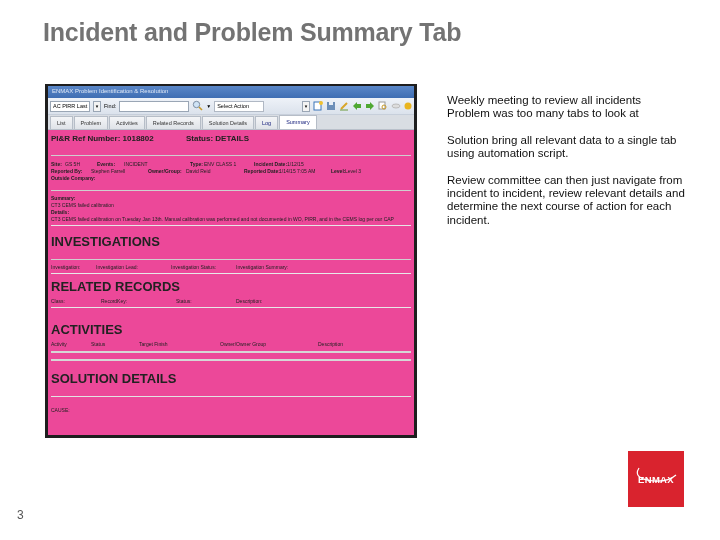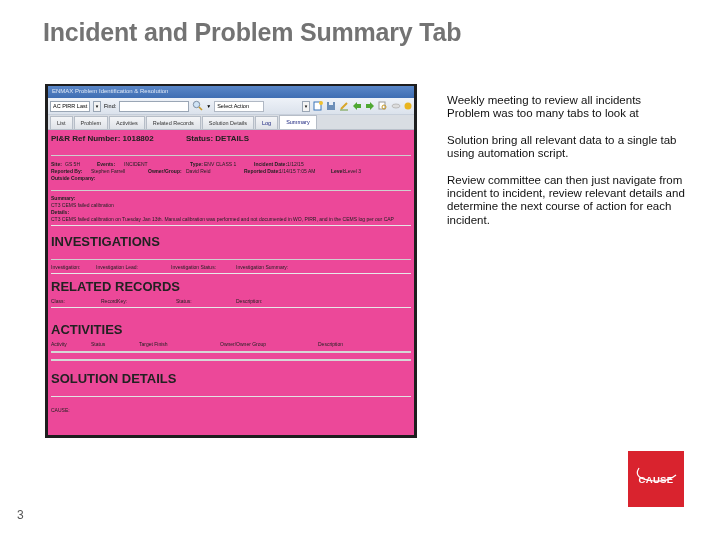--- a/index.html
+++ b/index.html
@@ -232,16 +232,16 @@
     <span>Problem was too many tabs to look at</span>
   </p>
   <p>Solution bring all relevant data to a single tab using automation script.</p>
   <p>Review committee can then just navigate from incident to incident, review relevant details and determine the next course of action for each incident.</p>
 </div>
 
 <div class="logo">
   <svg width="44" height="20" viewBox="0 0 44 20">
     <path d="M5 3 Q -2 14 20 16 Q 34 17 42 10" fill="none" stroke="#ffffff" stroke-width="1.2"></path>
   </svg>
-  <span class="logo-text">CAUSE</span>
+  <span class="logo-text">ENMAX</span>
 </div>
 
 <div class="page-num">3</div>
 
 </body></html>

